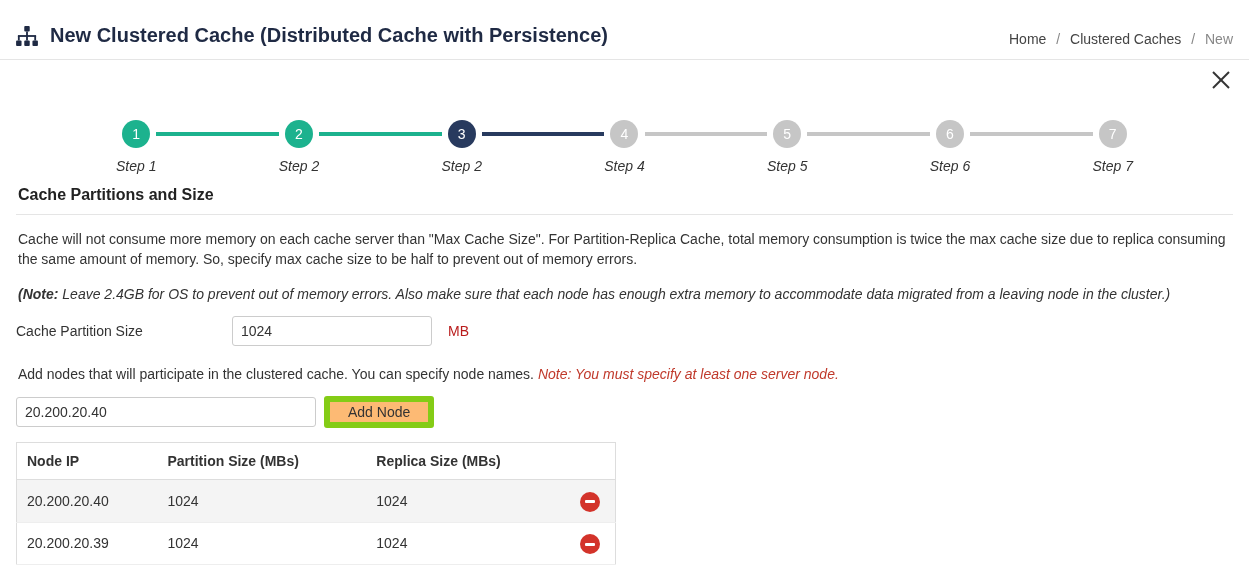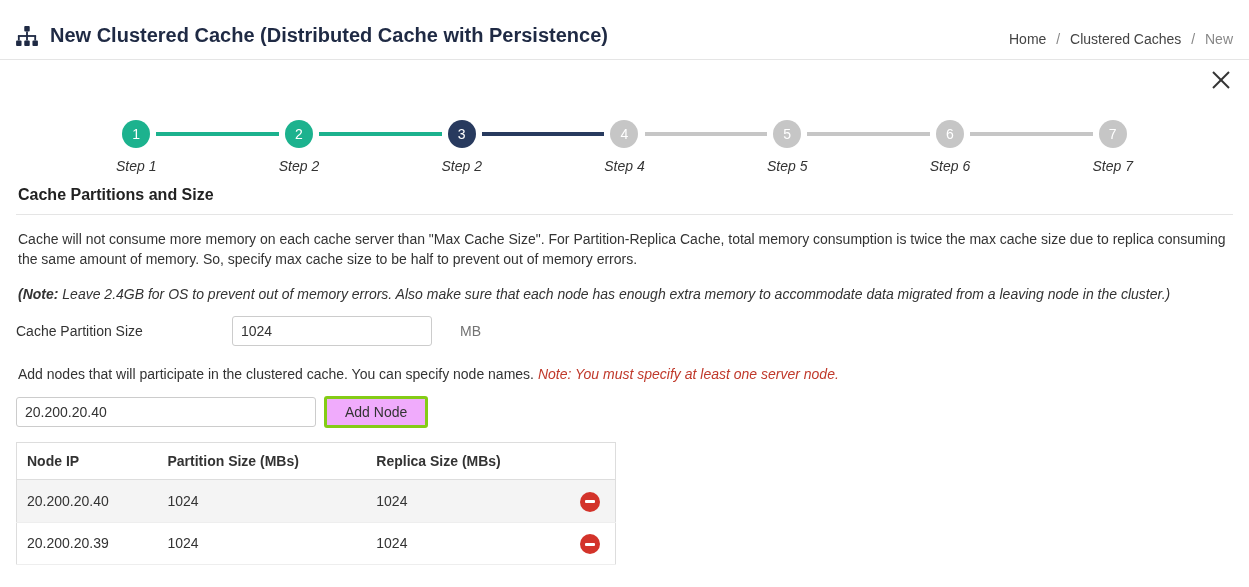--- a/index.html
+++ b/index.html
@@ -128,30 +128,30 @@
     padding-right: 10px;
   }
   .text-input {
     height: 30px;
     border: 1px solid #ccc;
     border-radius: 3px;
     padding: 4px 8px;
     font-size: 14px;
     color: #333;
   }
-  .unit { margin-left: 20px; color: #737373; }
+  .unit { margin-left: 8px; color: #b91c1c; }
 
   .add-nodes-text { margin-top: 18px; }
   .warn { color: #c0392b; font-style: italic; }
 
   .btn {
     height: 32px;
     padding: 0 18px;
-    border: 3px solid #84cc16;
-    background: #f0abfc;
+    border: 6px solid #84cc16;
+    background: #fdba74;
     border-radius: 3px;
     cursor: pointer;
     font-size: 14px;
     color: #333;
   }
 
   .table-wrap { margin-top: 14px; width: 600px; }
   table {
     border-collapse: collapse;
     width: 100%;

